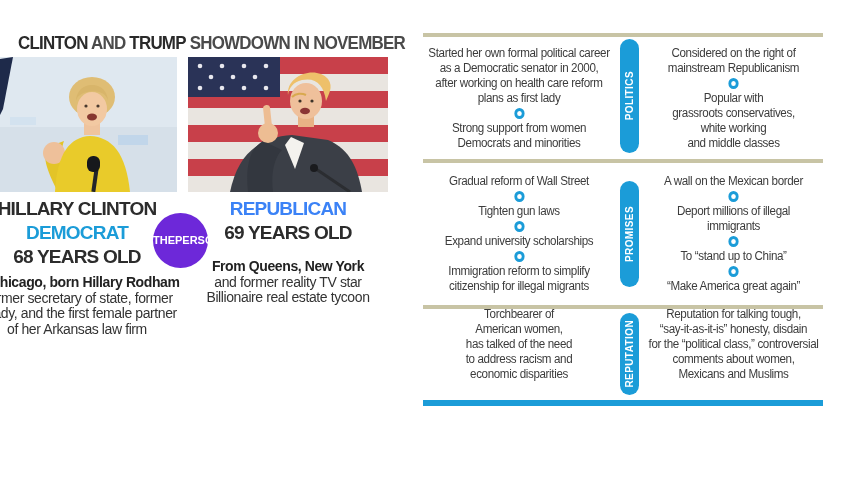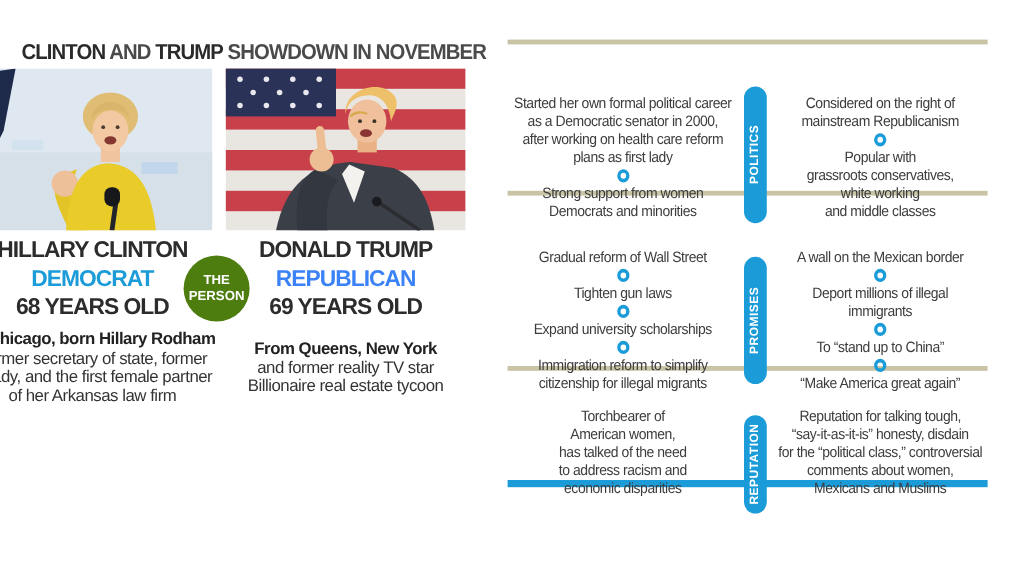--- a/index.html
+++ b/index.html
@@ -24,29 +24,29 @@
         line-height:24px;color:#2c2c2c;white-space:nowrap;}
   #clinton-block .party{color:#1b9cd8;}
   #trump-block .party{color:#3b82f6;}
   .bio{margin-top:6px;font-size:14px;line-height:15.5px;color:#333;letter-spacing:-0.4px;}
   #trump-block .bio{margin-top:14px;}
   .bio div{white-space:nowrap;}
   .bio .lead{font-weight:bold;color:#222;}
 
   
   .badge{position:absolute;left:153px;top:213px;width:55px;height:55px;border-radius:50%;
-         background:#4d7c0f;color:#fff;display:flex;flex-direction:column;align-items:center;
-         justify-content:center;font-weight:bold;font-size:11px;line-height:12.5px;}
+         background:#6d28d9;color:#fff;display:flex;flex-direction:row;align-items:center;
+         font-weight:bold;font-size:11px;line-height:12.5px;}
 
   
   .table{position:absolute;left:423px;top:33px;width:400px;height:380px;}
   .bar{position:absolute;left:0;width:400px;height:4px;background:#c8c4a5;}
   #bar-top{top:0;} #bar-mid{top:126px;} #bar-bot{top:272px;}
   .blue-bar{position:absolute;left:0;top:367px;width:400px;height:6px;background:#1b9cd8;}
-  .trow{position:absolute;left:0;display:flex;width:400px;margin-top:33px;}
+  .trow{position:absolute;left:0;display:flex;width:400px;}
   #row-politics{top:4px;height:122px;}
   #row-promises{top:130px;height:142px;justify-content:center;}
   #row-reputation{top:276px;height:70px;}
   .tcell{display:flex;flex-direction:column;justify-content:center;align-items:center;
          color:#3c3c3c;font-size:12.5px;line-height:15px;letter-spacing:-0.4px;
          transform:scaleX(0.93);transform-origin:center center;}
   .cell-left{width:192px;}
   .cell-right{width:179px;}
   .fact-line{white-space:nowrap;text-align:center;}
   .ring{width:5px;height:5px;border:3px solid #1b9cd8;border-radius:50%;margin:2px auto;}
@@ -135,21 +135,20 @@
       <div>of her Arkansas law firm</div>
     </div>
   </div>
 
   <div class="badge">
     <div>THE</div>
     <div>PERSON</div>
   </div>
 
   <div class="cand" id="trump-block">
-    <div class="name">DONALD TRUMP</div>
     <div class="party">REPUBLICAN</div>
     <div class="age">69 YEARS OLD</div>
     <div class="bio">
       <div class="lead">From Queens, New York</div>
       <div>and former reality TV star</div>
       <div>Billionaire real estate tycoon</div>
     </div>
   </div>
 
   <div class="table">

